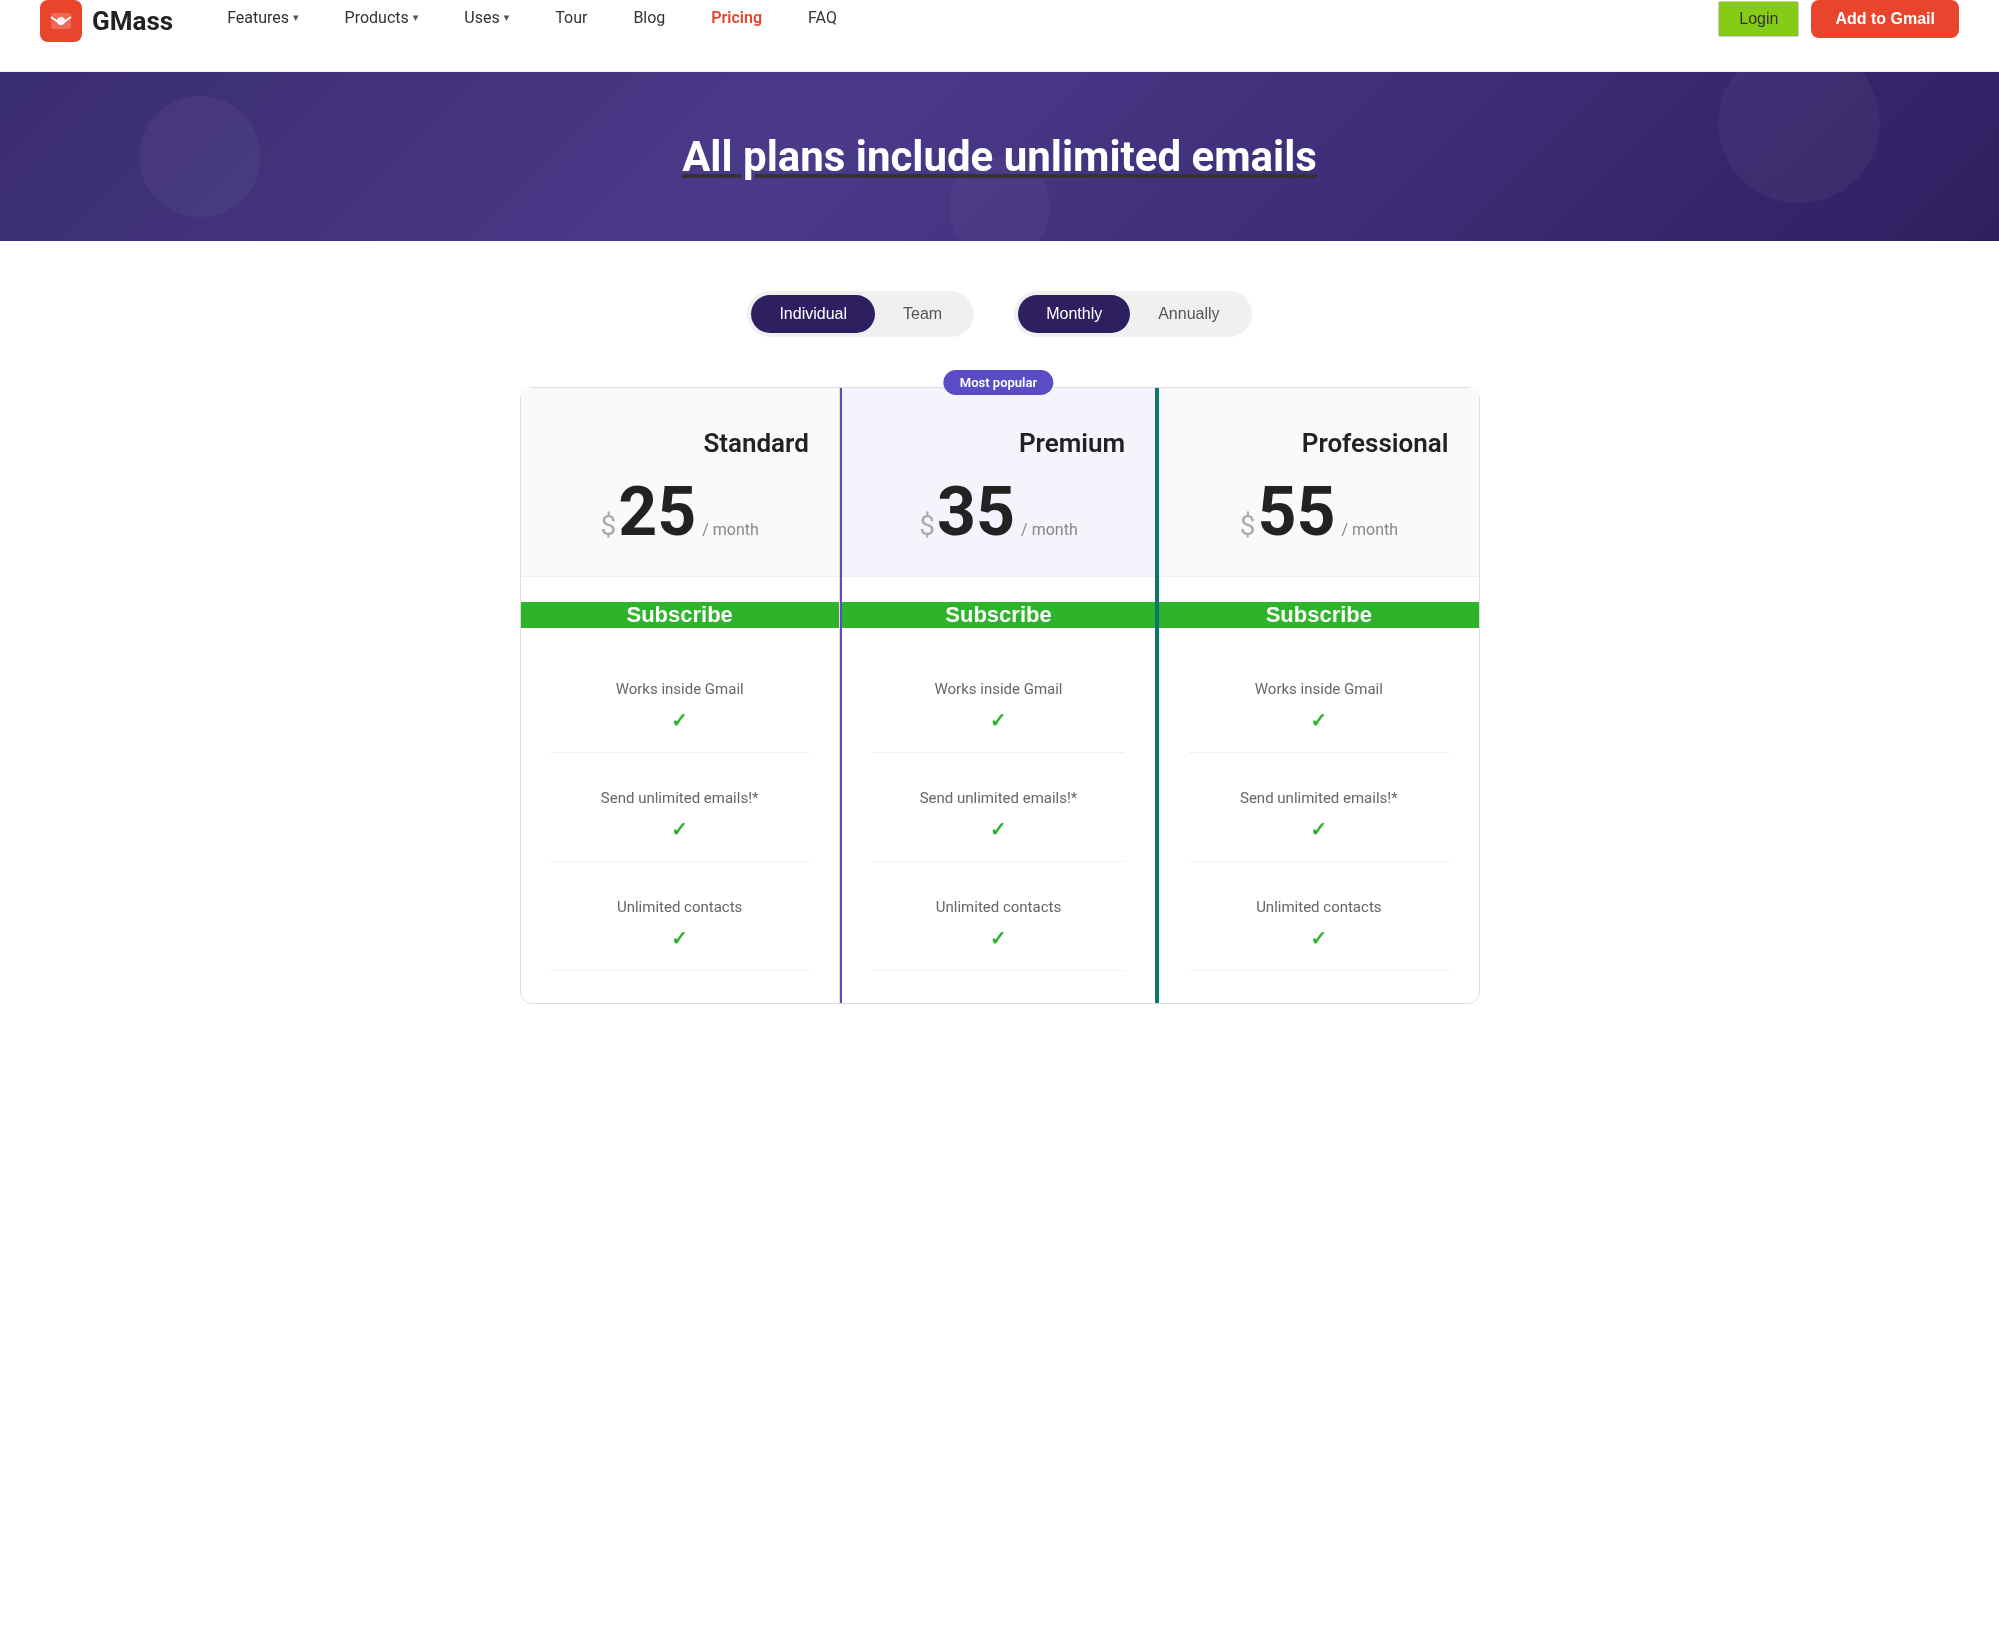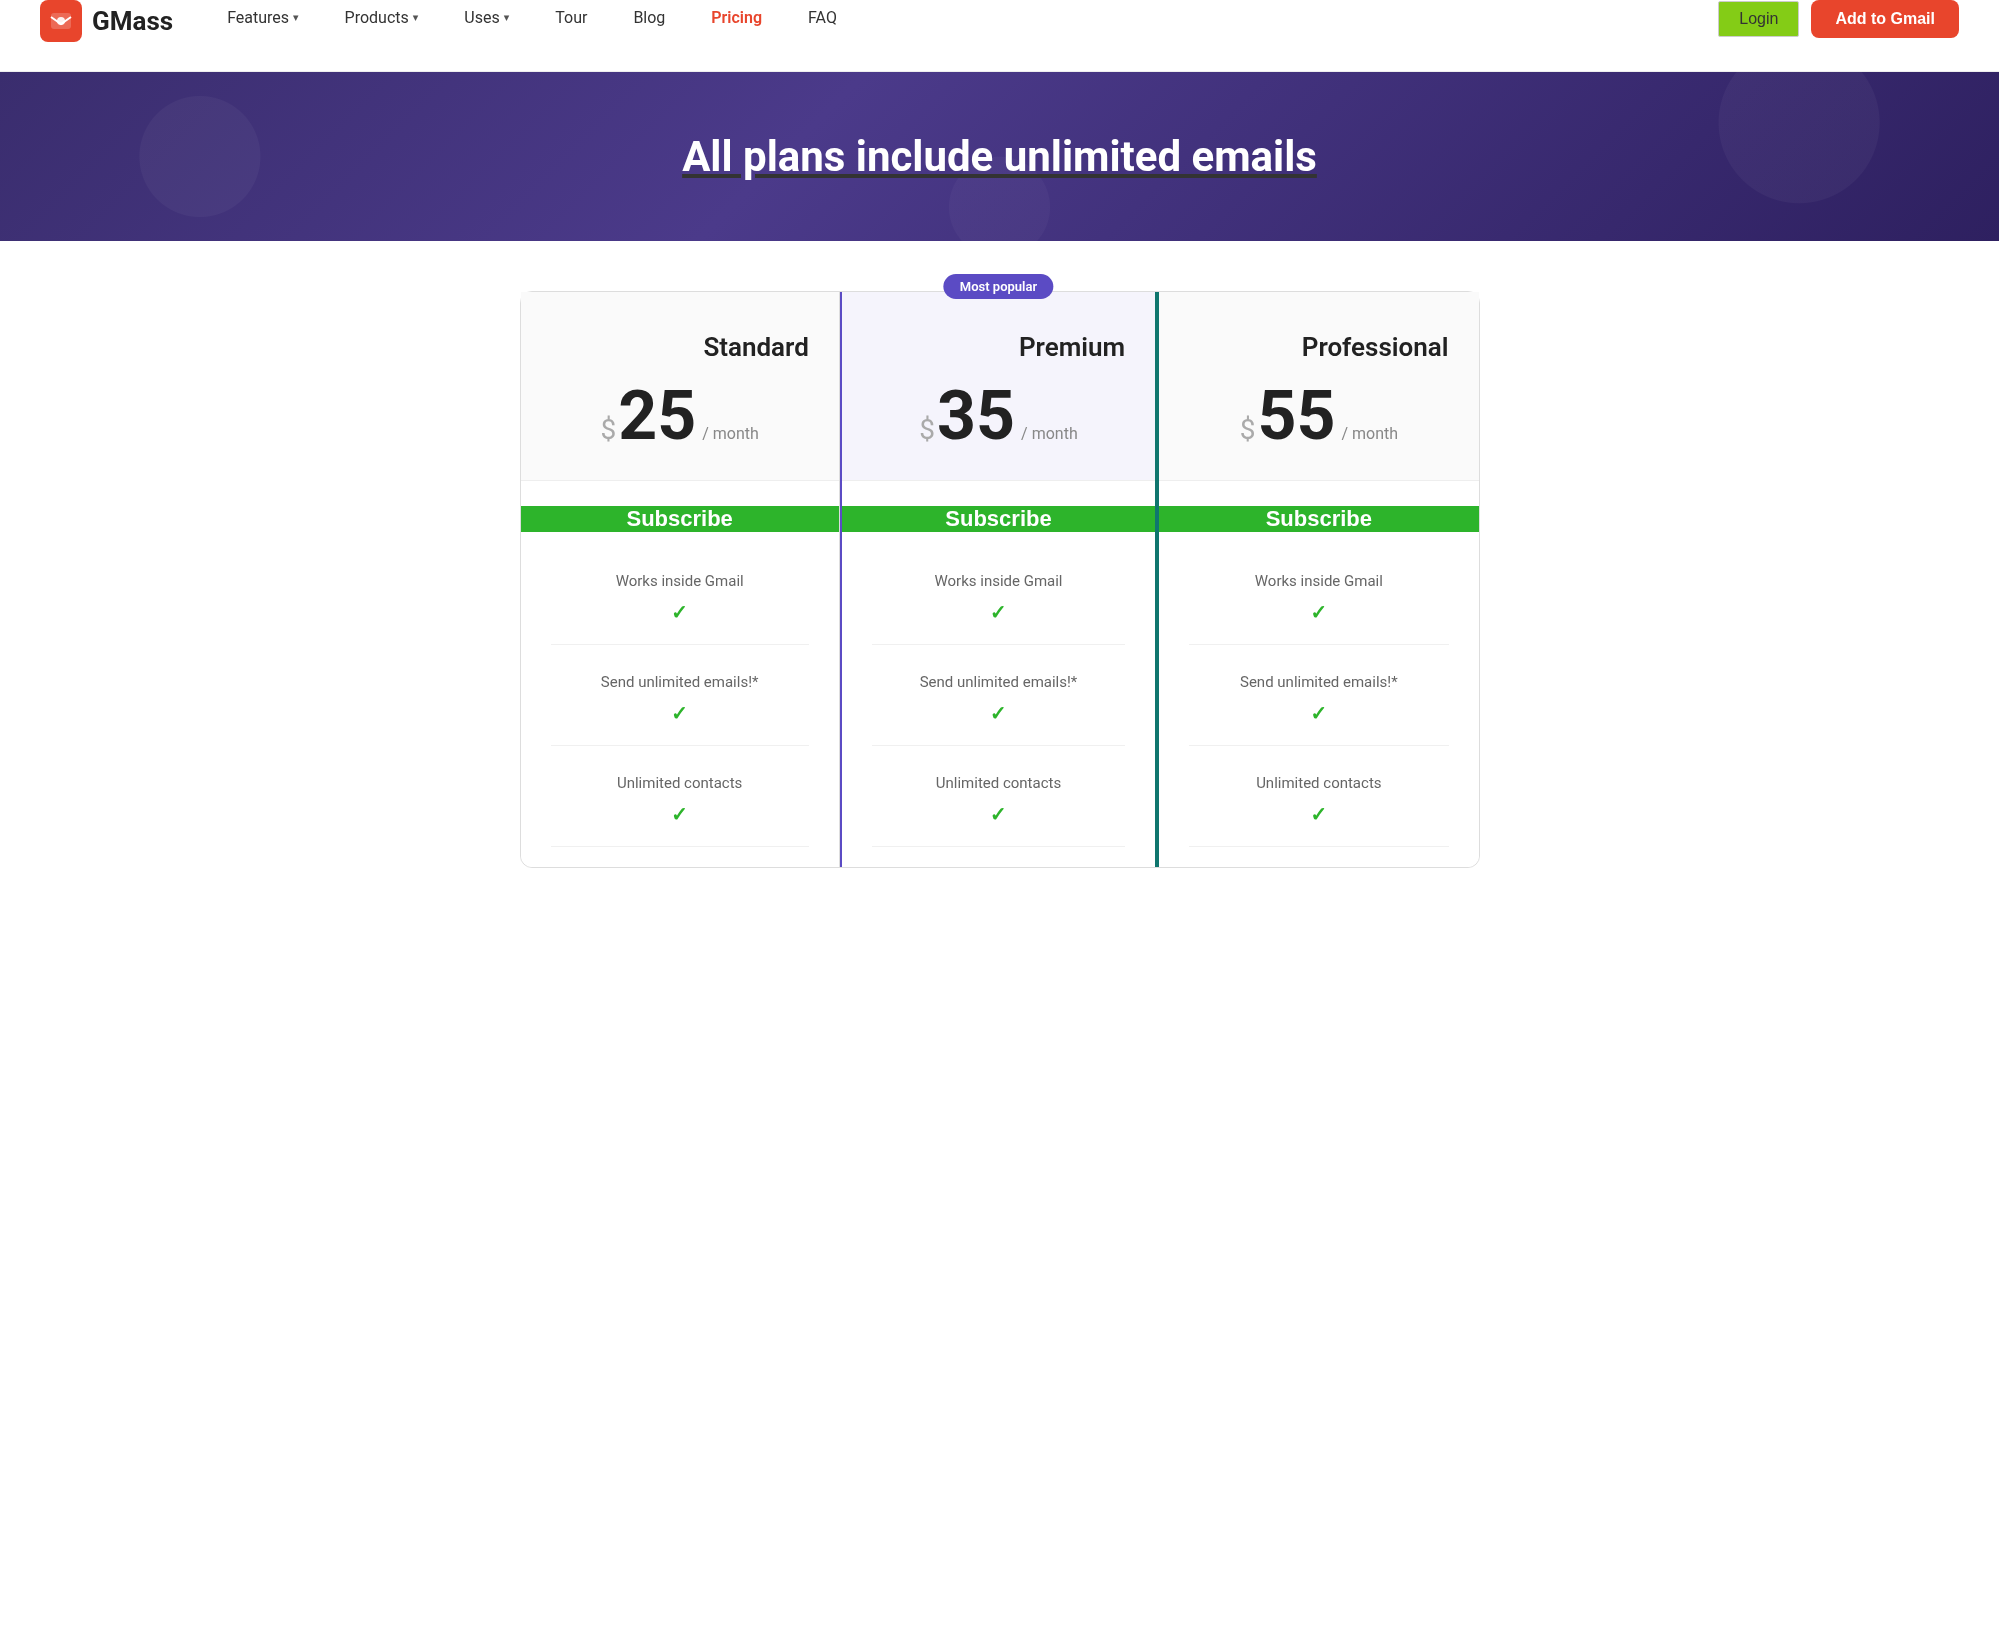--- a/index.html
+++ b/index.html
@@ -243,24 +243,24 @@
       color: white;
       font-size: 22px;
       font-weight: 600;
       border: none;
       cursor: pointer;
       border-radius: 0;
       margin-top: 25px;
     }
 
     .features-list {
-      padding: 20px 30px;
+      padding: 32px 30px;
       display: flex;
       flex-direction: column;
-      gap: 8px;
+      gap: 16px;
     }
     .feature-item {
       text-align: center;
       padding: 20px 10px;
       border-bottom: 1px solid #f0f0f0;
     }
     .feature-label {
       font-size: 15px;
       color: #666;
       margin-bottom: 10px;
@@ -323,20 +323,30 @@
     <button class="add-gmail-btn">Add to Gmail</button>
   </div>
 </nav>
 
 <div class="hero-banner">
   <h1 class="hero-title">All plans include unlimited emails</h1>
 </div>
 
 <div class="main-content">
 
+  <div class="toggle-area">
+    <div class="toggle-group">
+      <button class="toggle-option active">Individual</button>
+      <button class="toggle-option">Team</button>
+    </div>
+    <div class="toggle-group">
+      <button class="toggle-option active">Monthly</button>
+      <button class="toggle-option">Annually</button>
+    </div>
+  </div>
 
   <div class="pricing-wrapper">
     <div class="pricing-grid">
 
       <div class="pricing-card">
         <div class="card-header">
           <div class="plan-name">Standard</div>
           <div class="price-area">
             <span class="price-dollar">$</span>
             <span class="price-amount">25</span>

